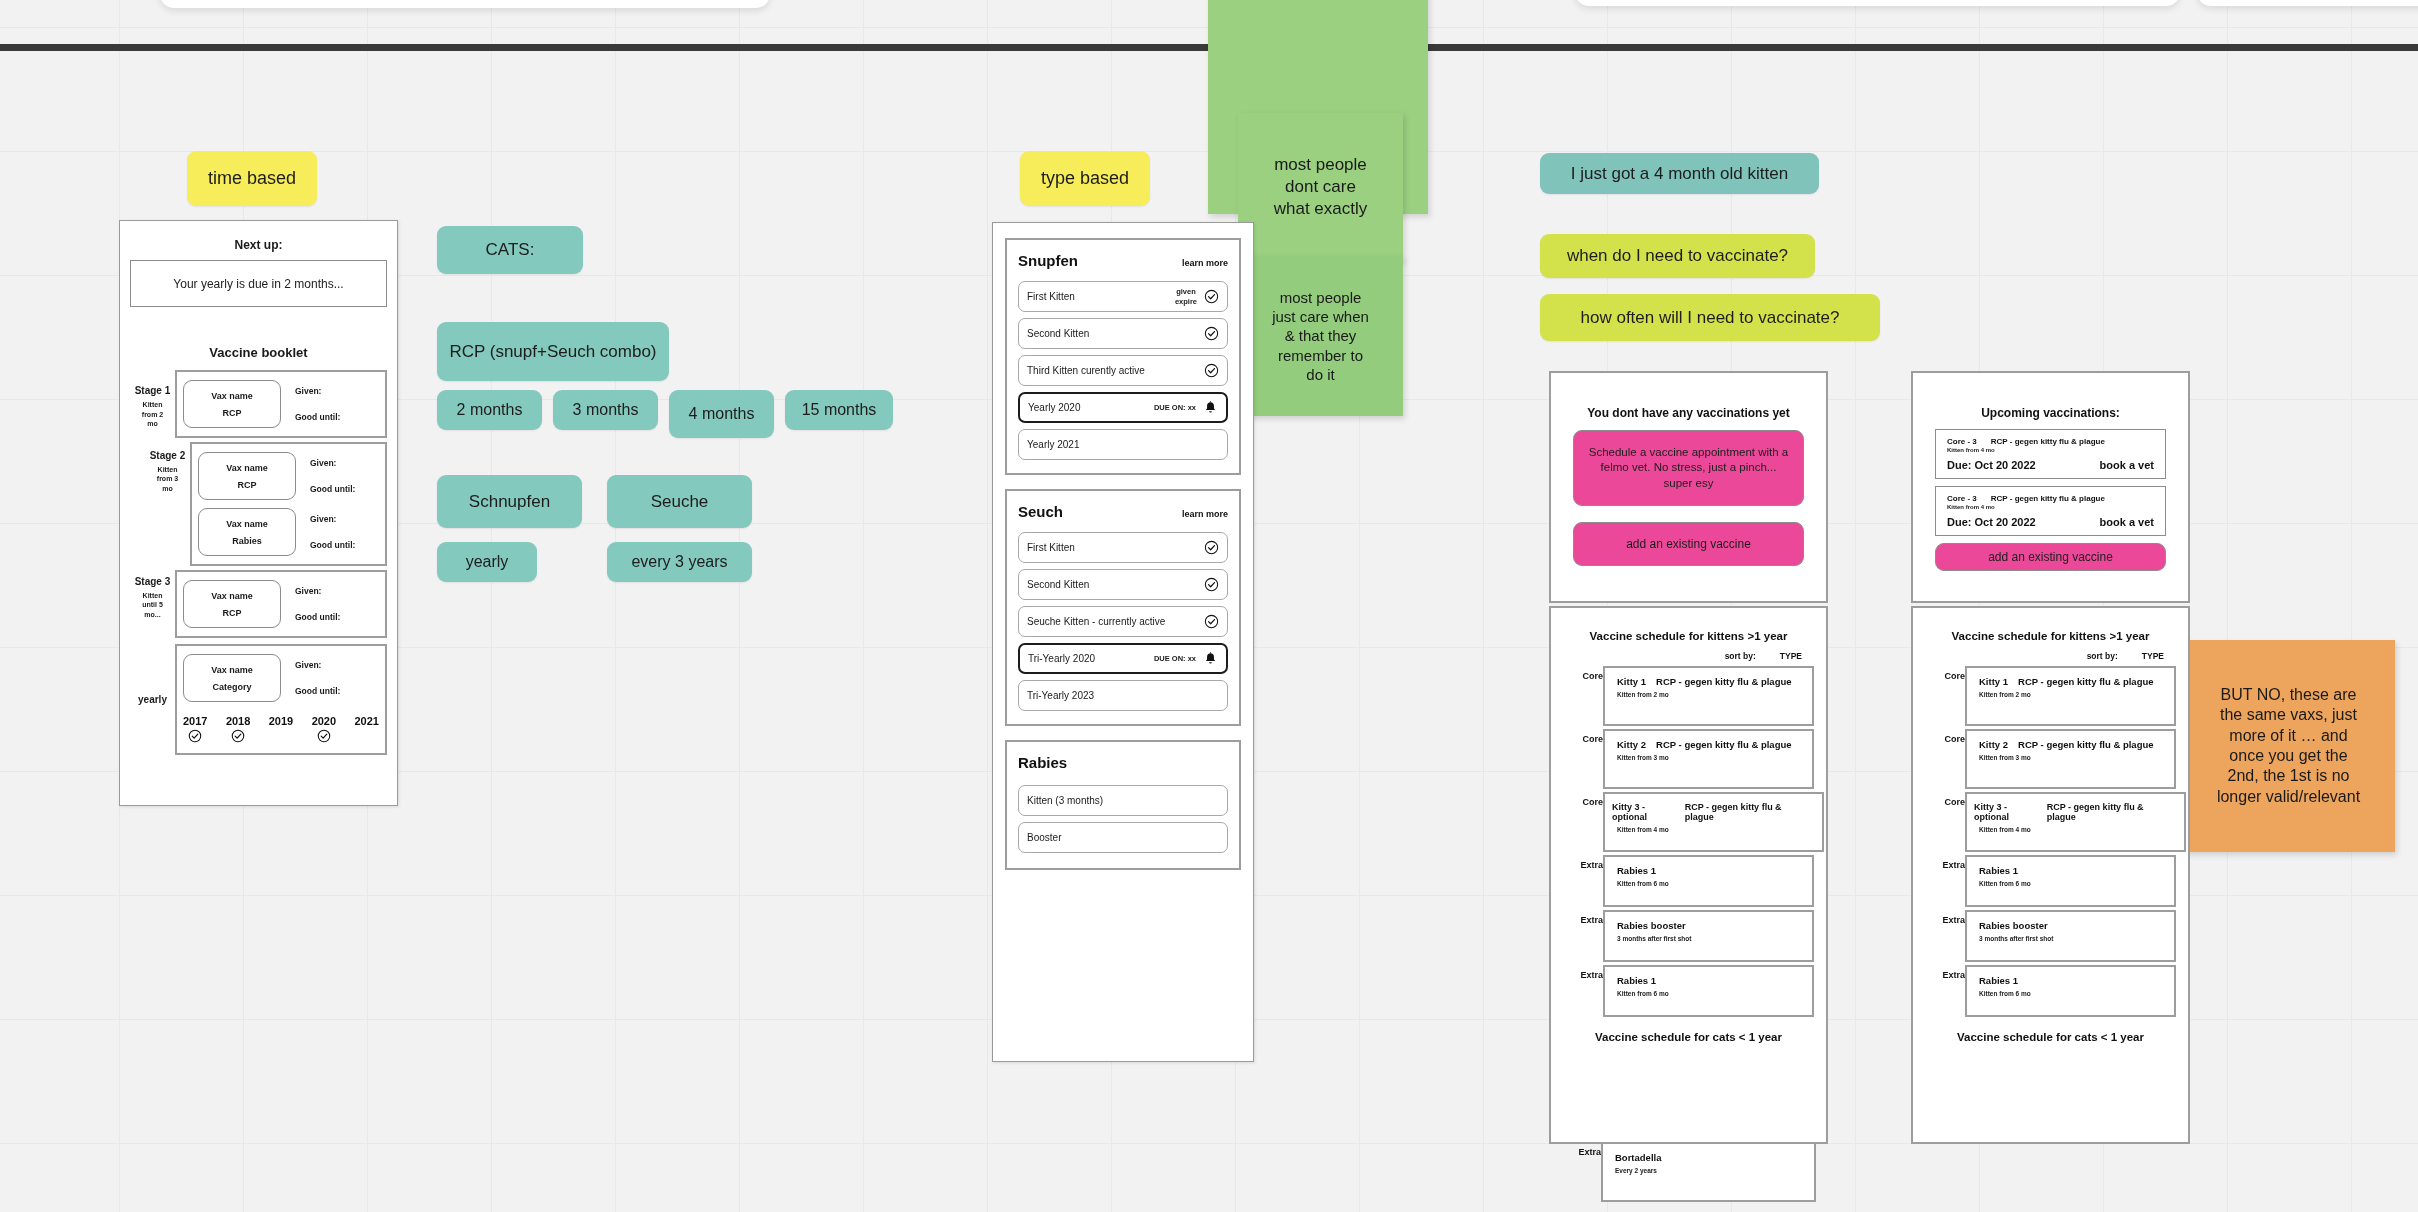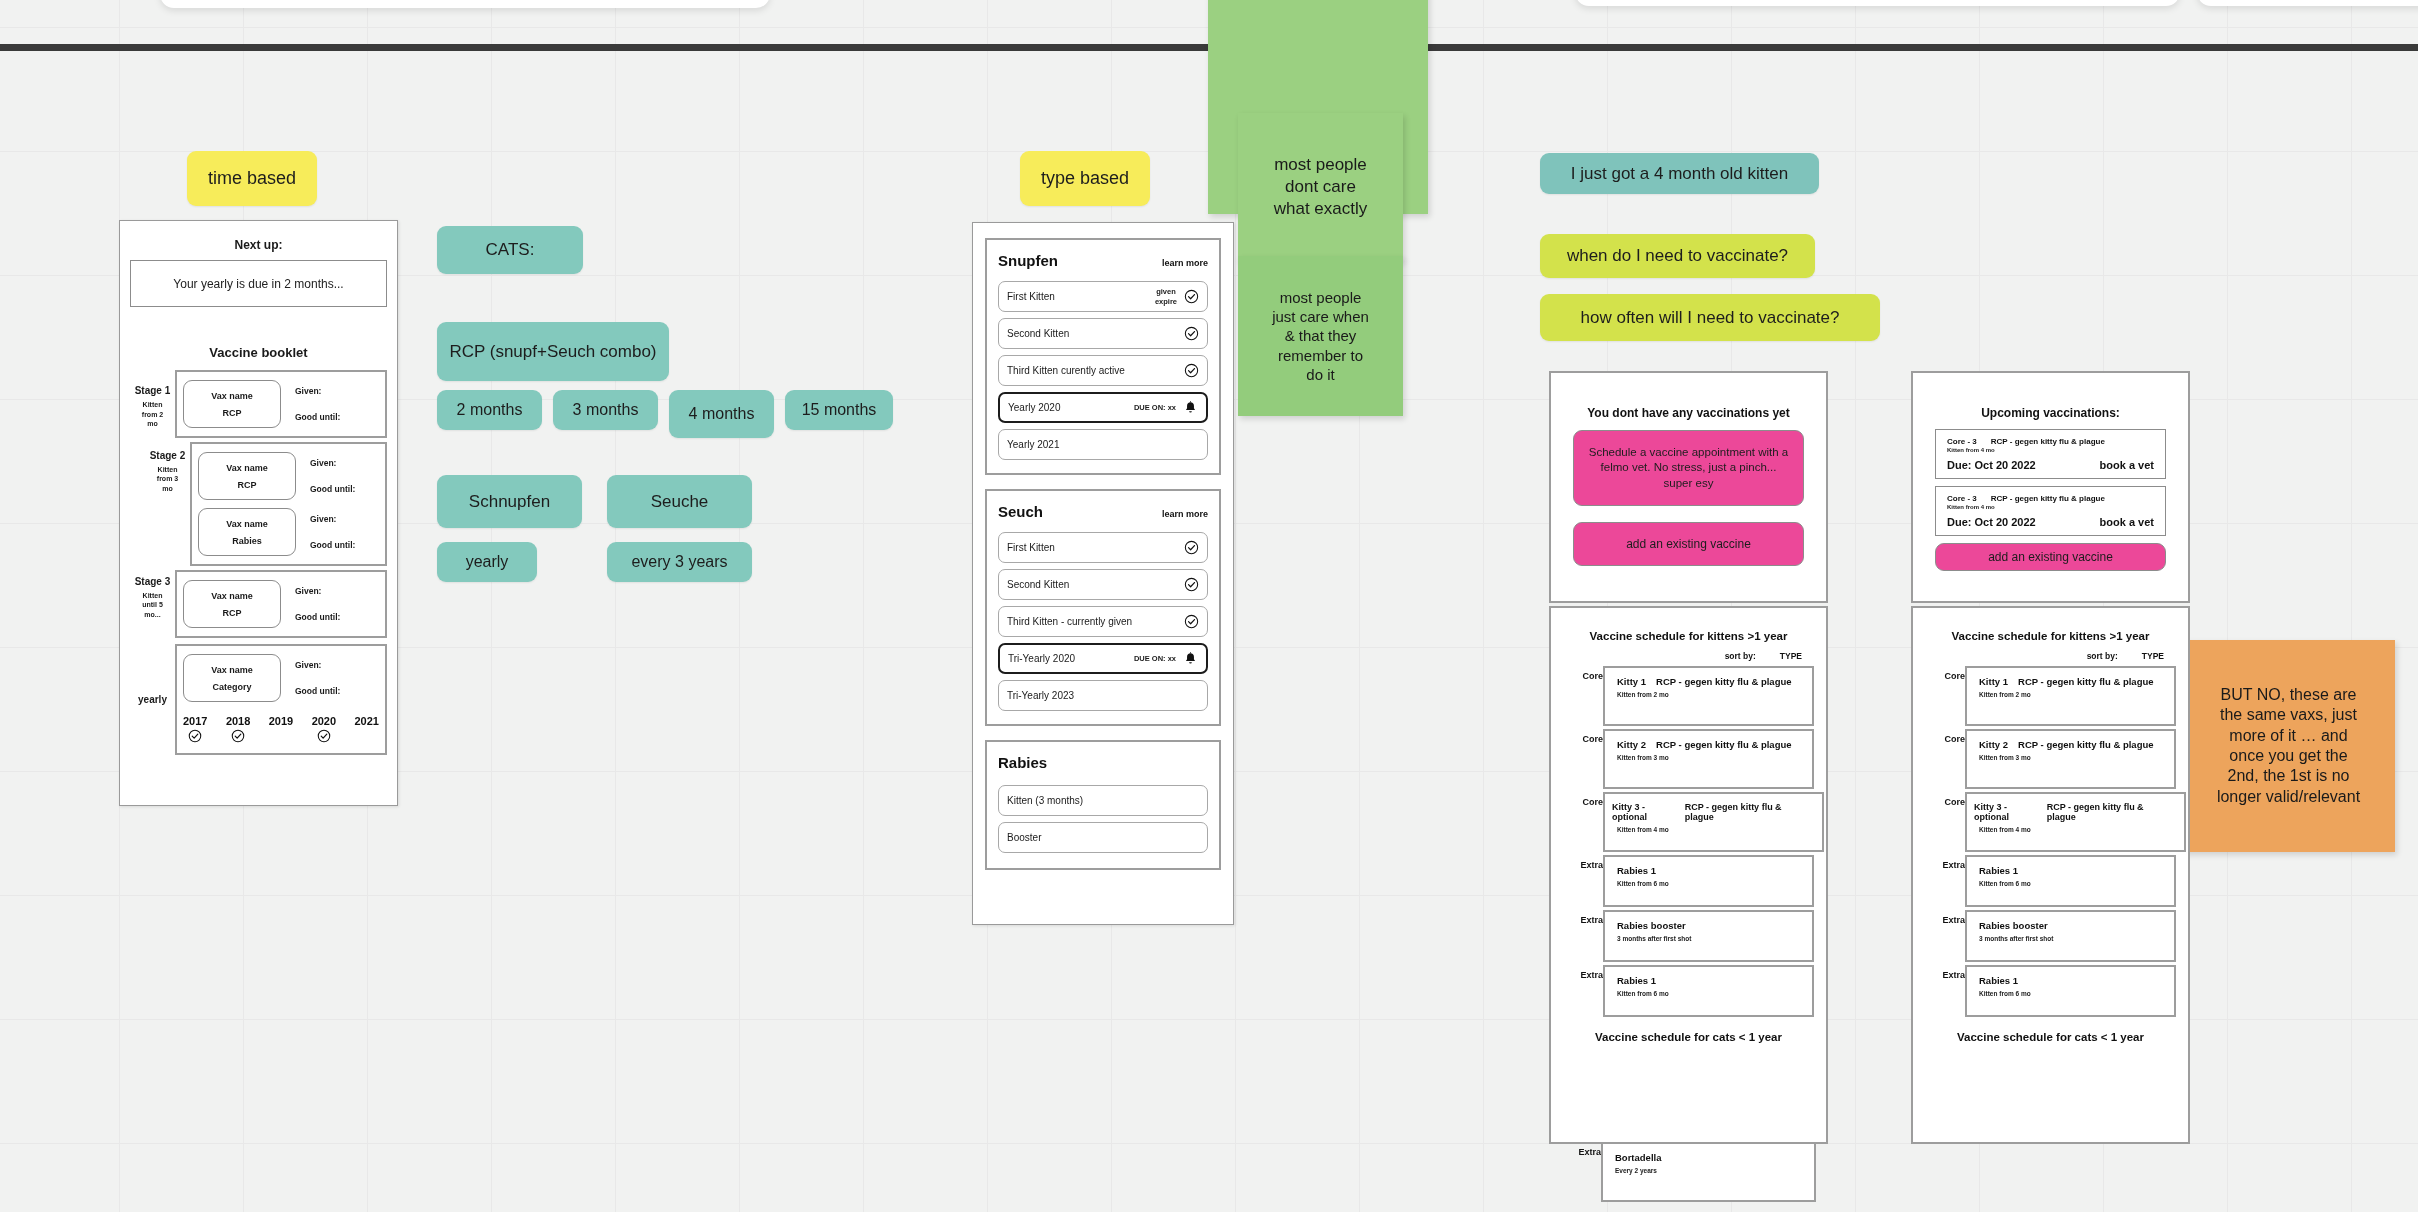--- a/index.html
+++ b/index.html
@@ -302,21 +302,21 @@
             </svg>
           </div>
           <div class="yearcell">
             <div>2021</div>
           </div>
         </div>
       </div>
     </div>
   </div>
 
-  <div class="panel panel-shadow" style="left:972px; top:222px; width:262px; height:703px;">
+  <div class="panel panel-shadow" style="left:992px; top:222px; width:262px; height:840px;">
 
     <div class="wf-box-2" style="margin:15px 12px 0 12px; padding:12px 11px 13px 11px;">
       <div style="display:flex; align-items:baseline; justify-content:space-between; margin-bottom:12px;">
         <div class="sec-title">Snupfen</div>
         <div class="learn">learn more</div>
       </div>
 
       <div class="row" style="height:31px; margin-bottom:6px;">
         <span class="rlabel">First Kitten</span>
         <span class="rmeta" style="white-space:pre-line;">given
@@ -374,21 +374,21 @@
 
       <div class="row" style="height:31px; margin-bottom:6px;">
         <span class="rlabel">Second Kitten</span>
         <svg width="15" height="15" viewBox="0 0 20 20">
           <circle cx="10" cy="10" r="8.2" fill="none" stroke="#111" stroke-width="1.4"></circle>
           <path d="M6 10.2 L8.8 13 L14 7.4" fill="none" stroke="#111" stroke-width="1.6" stroke-linecap="round" stroke-linejoin="round"></path>
         </svg>
       </div>
 
       <div class="row" style="height:31px; margin-bottom:6px;">
-        <span class="rlabel">Third Kitten - currently given</span>
+        <span class="rlabel">Seuche Kitten - currently active</span>
         <svg width="15" height="15" viewBox="0 0 20 20">
           <circle cx="10" cy="10" r="8.2" fill="none" stroke="#111" stroke-width="1.4"></circle>
           <path d="M6 10.2 L8.8 13 L14 7.4" fill="none" stroke="#111" stroke-width="1.6" stroke-linecap="round" stroke-linejoin="round"></path>
         </svg>
       </div>
 
       <div class="row active" style="height:31px; margin-bottom:6px;">
         <span class="rlabel">Tri-Yearly 2020</span>
         <span class="rmeta">DUE ON: xx</span>
         <svg width="15" height="16" viewBox="0 0 20 20">

